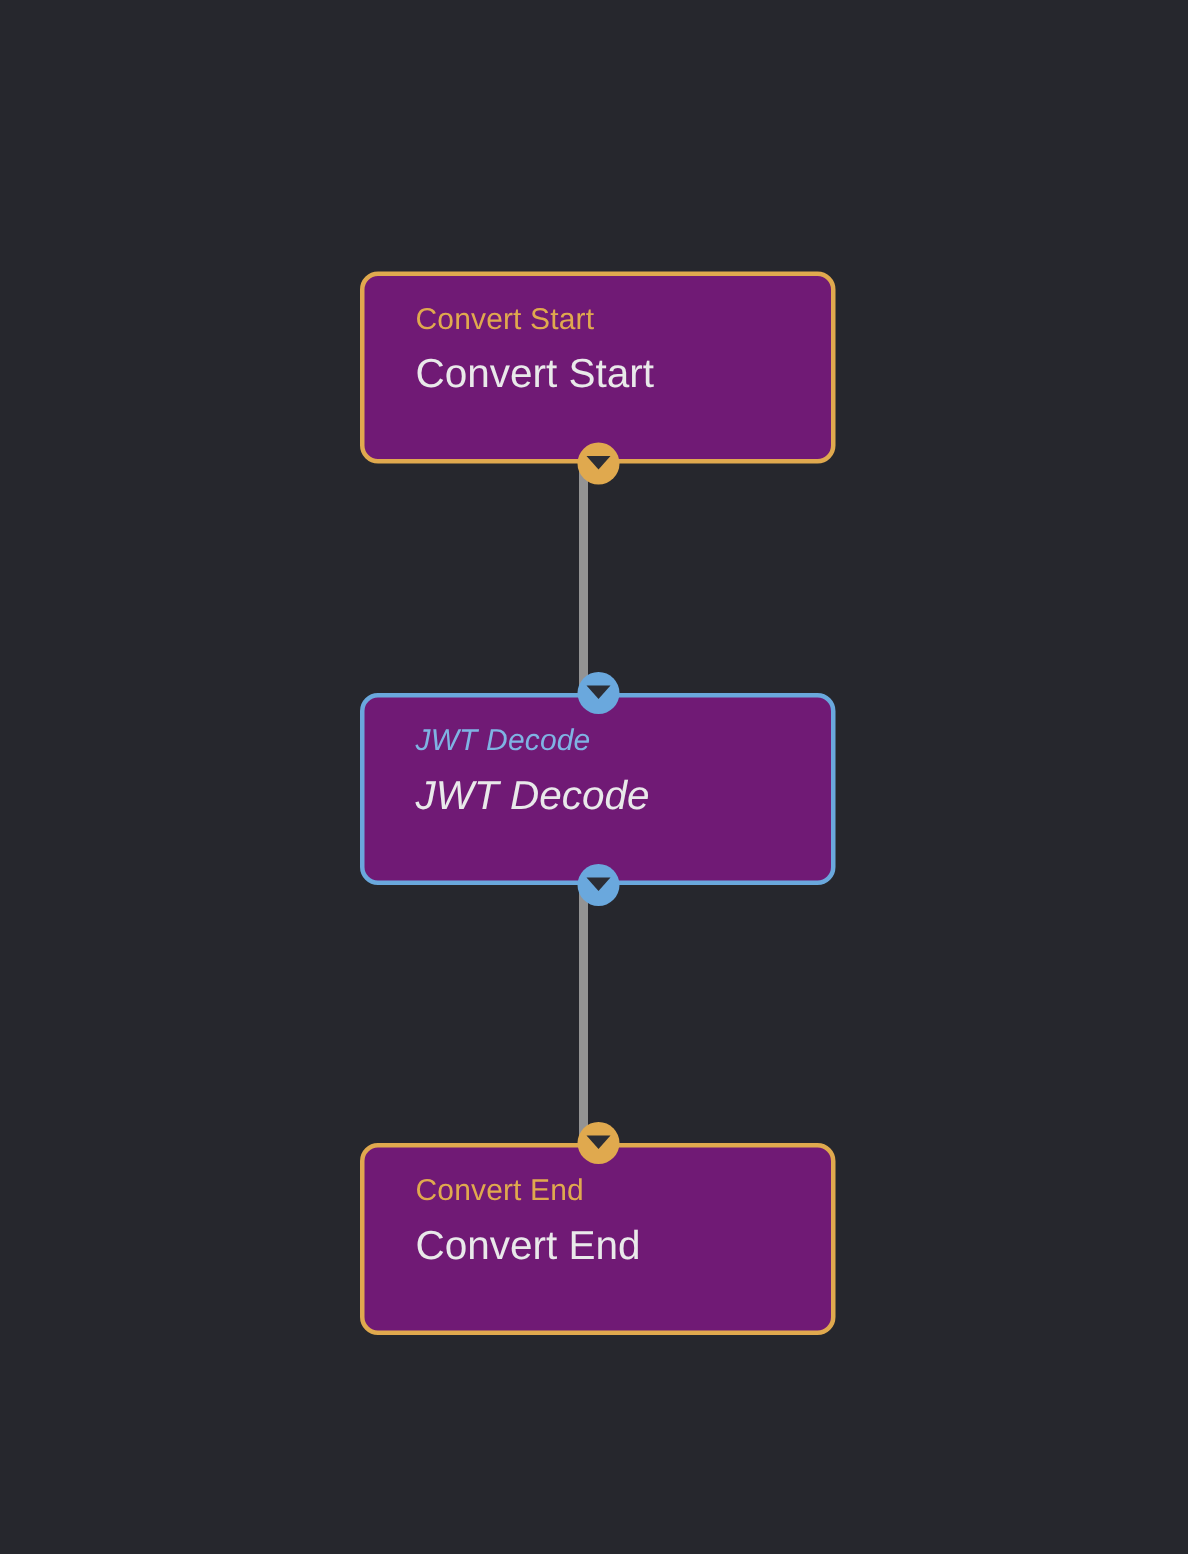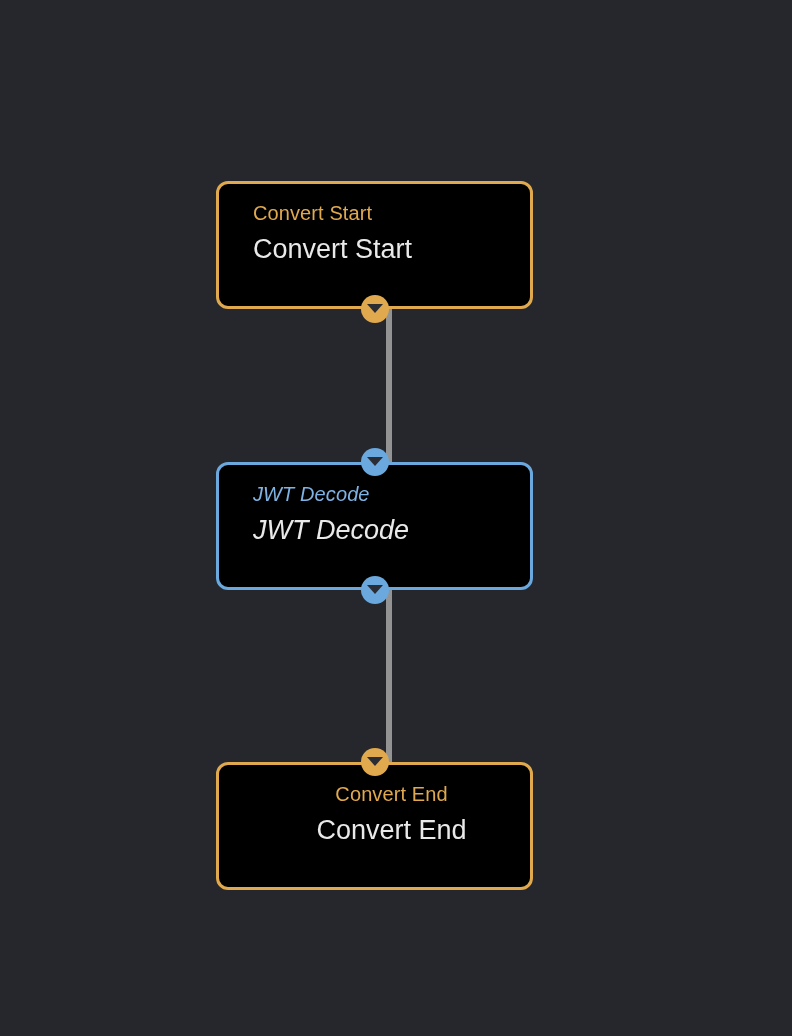--- a/index.html
+++ b/index.html
@@ -22,24 +22,24 @@
     position: absolute;
     width: 6px;
     background: #939393;
     left: 386px;
   }
   .node {
     position: absolute;
     box-sizing: border-box;
     width: 317px;
     height: 128px;
-    left: 216px;
+    left: 240px;
     border-radius: 12px;
     border: 3px solid;
-    background: #000000;
+    background: #701a75;
     padding: 16px 0 0 34px;
   }
   .node-flow {
     border-color: #e0a94e;
   }
   .node-task {
     border-color: #6aa8dd;
   }
   .node-label {
     font-size: 20px;
@@ -104,21 +104,21 @@
     <div class="node-label">JWT Decode</div>
     <div class="node-title">JWT Decode</div>
     <div class="handle handle-top">
       <span class="handle-tri"></span>
     </div>
     <div class="handle handle-bottom">
       <span class="handle-tri"></span>
     </div>
   </div>
 
-  <div class="node node-flow" style="top:762px;text-align:center;">
+  <div class="node node-flow" style="top:762px;">
     <div class="node-label">Convert End</div>
     <div class="node-title">Convert End</div>
     <div class="handle handle-top">
       <span class="handle-tri"></span>
     </div>
   </div>
 
 </div>
 
 </body></html>

